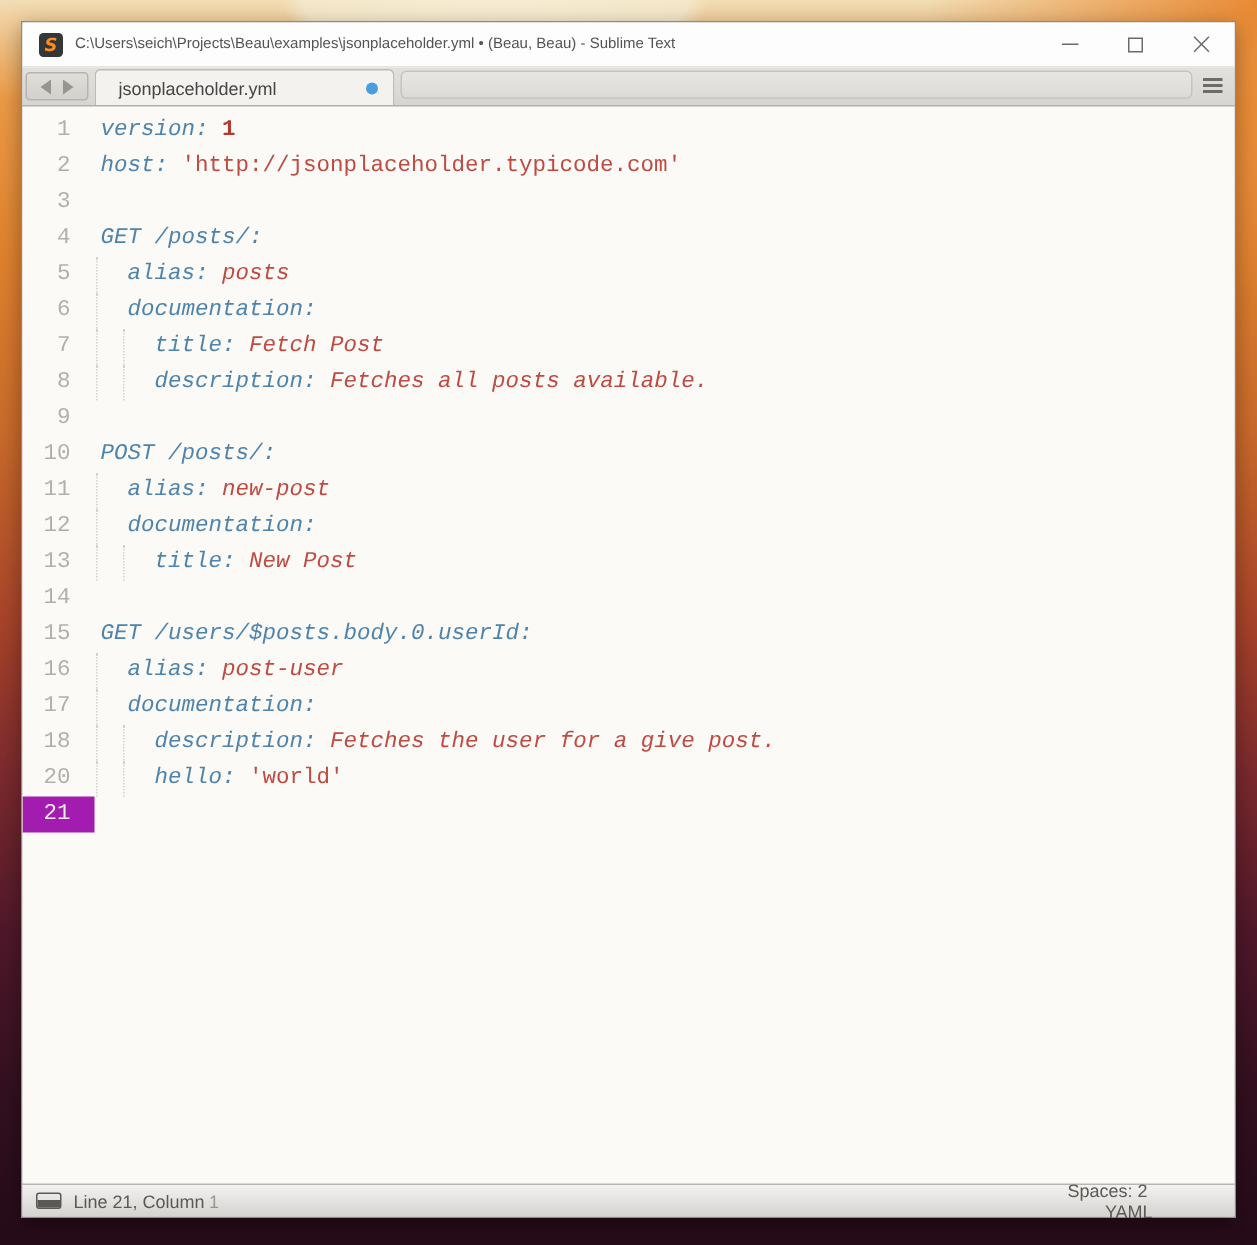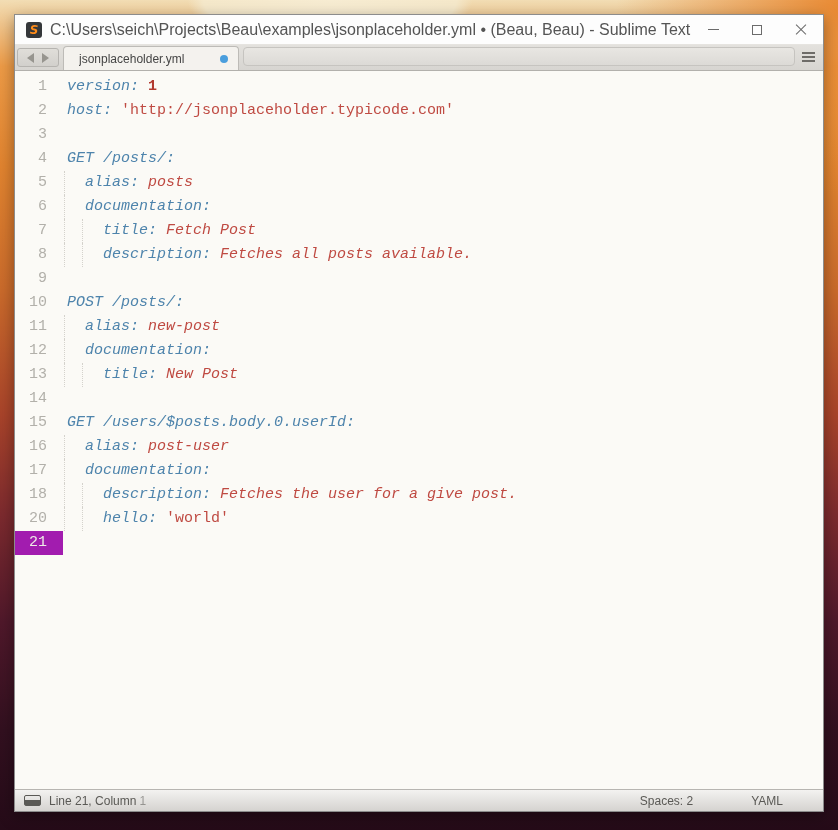--- a/index.html
+++ b/index.html
@@ -21,21 +21,21 @@
   .titlebar{
     height:30px; background:#fdfdfd; display:flex; align-items:center;
     flex:0 0 30px; border-bottom:1px solid #e6e4e0;
   }
   .app-icon{
     width:16px; height:16px; margin:0 8px 0 11px; border-radius:3px;
     background:#34373a; color:#ff8c1a; font-weight:bold; font-size:12px;
     display:flex; align-items:center; justify-content:center;
     font-family:"DejaVu Sans", sans-serif; font-style:italic;
   }
-  .title-text{ font-size:16px; color:#545454; flex:1; white-space:nowrap; overflow:hidden; }
+  .title-text{ font-size:10px; color:#545454; flex:1; white-space:nowrap; overflow:hidden; }
   .win-btn{ width:44px; height:30px; display:flex; align-items:center; justify-content:center; }
   .glyph-min{ width:11px; height:1px; background:#6b6b6b; }
   .glyph-max{ width:10px; height:10px; border:1px solid #6b6b6b; }
   .glyph-close{ position:relative; width:12px; height:12px; }
   .glyph-close:before,.glyph-close:after{
     content:""; position:absolute; left:-1px; top:5px; width:14px; height:1px; background:#6b6b6b;
   }
   .glyph-close:before{ transform:rotate(45deg); }
   .glyph-close:after{ transform:rotate(-45deg); }
   
@@ -44,21 +44,21 @@
     border-bottom:1px solid #b2b0ac; display:flex; align-items:stretch; position:relative;
   }
   .nav-box{
     margin:3px 4px 3px 2px; width:42px; border:1px solid #b6b4b0; border-radius:3px;
     background:linear-gradient(180deg,#e0ded9,#d2d0cc);
     display:flex; align-items:center; justify-content:center; gap:8px;
   }
   .tri-left{ width:0; height:0; border:5px solid transparent; border-left:none; border-right:7px solid #97958f; }
   .tri-right{ width:0; height:0; border:5px solid transparent; border-right:none; border-left:7px solid #97958f; }
   .tab{
-    width:176px; background:#f4f2ee; border:1px solid #bdbbb7; border-bottom:none;
+    width:200px; background:#f4f2ee; border:1px solid #bdbbb7; border-bottom:none;
     border-radius:4px 4px 0 0; margin-top:1px; display:flex; align-items:center;
     padding:0 10px 0 15px; position:relative;
   }
   .tab-label{ font-size:12px; color:#454545; flex:1; white-space:nowrap; overflow:hidden; }
   .tab-dot{ width:8px; height:8px; border-radius:50%; background:#4a9edd; margin-left:8px; }
   .tab-strip-empty{
     flex:1; margin:2px 28px 4px 4px; border:1px solid #c6c4c0; border-radius:4px;
     background:linear-gradient(180deg,#e8e6e2,#dcdad6);
   }
   .hamburger{ position:absolute; right:8px; top:7px; width:13px; display:flex; flex-direction:column; gap:2px; }
@@ -85,23 +85,23 @@
   .statusbar{
     flex:0 0 22px; height:22px; border-top:1px solid #b7b5b1;
     background:linear-gradient(180deg,#f3f2f0,#d5d3d0);
     display:flex; align-items:center; font-size:12px; color:#5a5955; padding:0 0 0 9px;
   }
   .panel-icon{
     width:17px; height:11px; border:1px solid #5a5955; border-radius:2px; margin-right:8px;
     background:linear-gradient(180deg, rgba(0,0,0,0) 45%, #5a5955 45%);
   }
   .status-col-num{ opacity:.55; margin-left:3px; }
-  .status-right{ margin-left:auto; display:flex; align-items:flex-end; }
+  .status-right{ margin-left:auto; display:flex; align-items:flex-start;flex-direction:column; }
   .status-spaces{ margin-right:58px; }
-  .status-syntax{ margin-right:40px; }
+  .status-syntax{ margin-right:40px;margin-left:25px; }
 </style>
 </head>
 <body>
 
 <div class="window">
 
   <div class="titlebar">
     <div class="app-icon">S</div>
     <div class="title-text">C:\Users\seich\Projects\Beau\examples\jsonplaceholder.yml • (Beau, Beau) - Sublime Text</div>
     <div class="win-btn">

